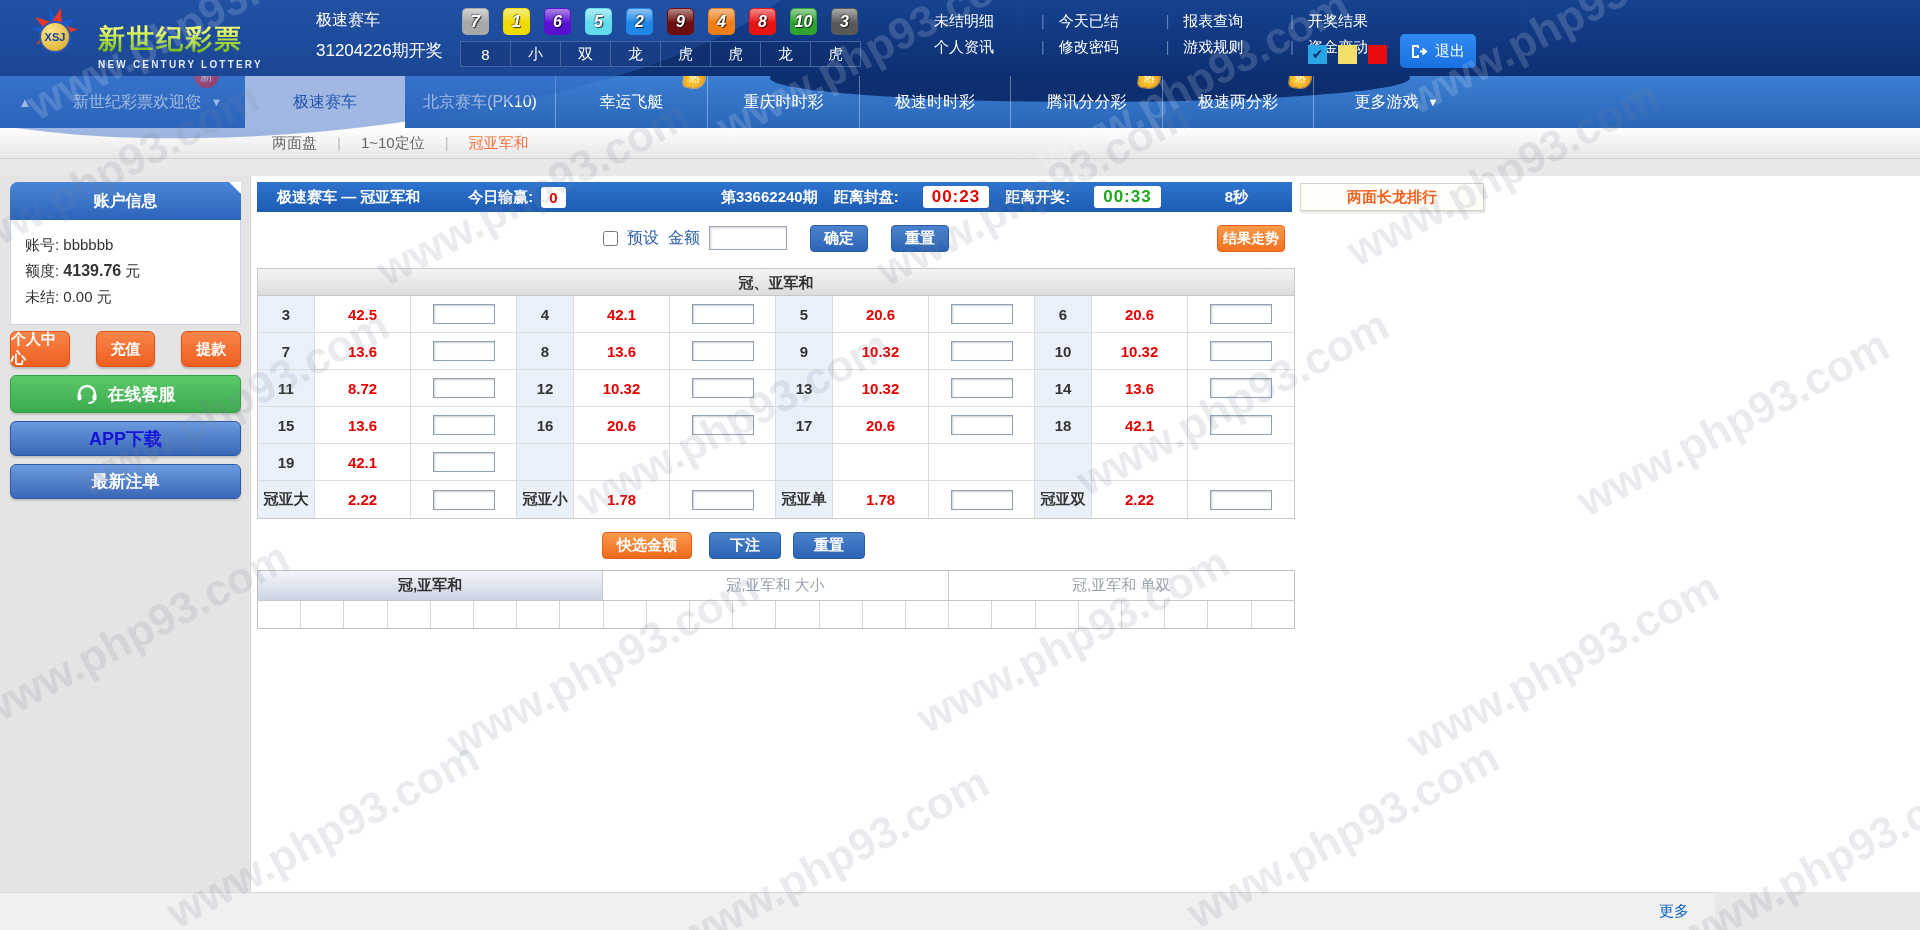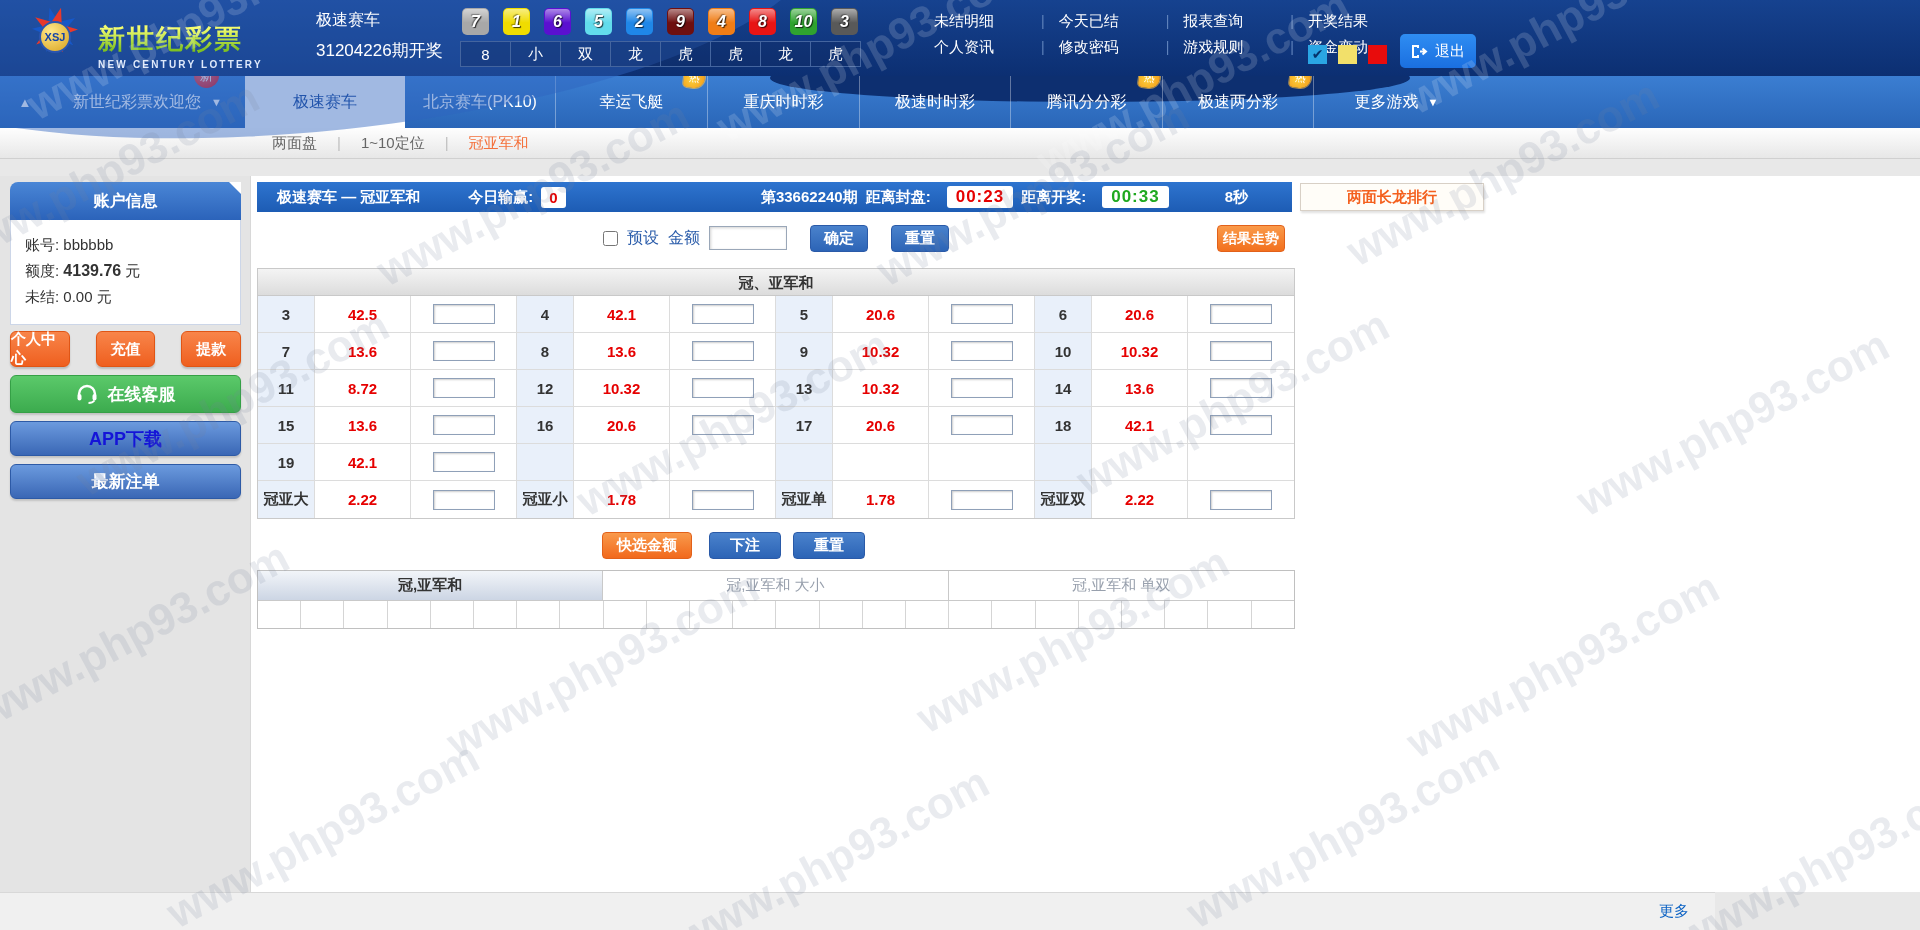--- a/index.html
+++ b/index.html
@@ -108,21 +108,21 @@
   .btn-app { color:#1414d8; font-size:18px; font-weight:bold; }
   .btn-orders { color:#fff; font-size:17px; font-weight:bold; }
 
   
   .gamebar { position:absolute; left:6px; top:6px; width:1035px; height:30px;
          background:linear-gradient(#2e74cf,#1d5cb4); color:#fff; font-weight:bold; font-size:15px;
          display:flex; align-items:center; padding:0 44px 0 20px; }
   .gb-title { margin-right:48px; }
   .vbox { background:#fff; border-radius:3px; padding:2px 8px; margin-left:8px; font-weight:bold; }
   .vbox.win { color:#e60000; font-size:15px; }
-  .gb-right { margin-left:auto; display:flex; align-items:center; gap:8px; }
+  .gb-right { margin-left:auto; display:flex; align-items:center; gap:16px; }
   .vbox.t-red { color:#e60000; font-size:17px; letter-spacing:1px; padding:1px 9px; }
   .vbox.t-green { color:#1fa81f; font-size:17px; letter-spacing:1px; padding:1px 9px; }
   .gb-sec { margin-left:48px; }
   .rank-btn { position:absolute; left:1049px; top:7px; width:184px; height:28px; background:#fffdf8;
          border:1px solid #d8d0c6; color:#f4601e; font-size:15px; font-weight:bold; cursor:pointer;
          display:flex; align-items:center; justify-content:center; box-shadow:1px 2px 2px rgba(0,0,0,.12); }
 
   
   .bet-controls { position:absolute; left:6px; top:46px; width:1038px; height:32px; }
   .bc-center { display:flex; justify-content:center; align-items:center; height:32px; gap:9px;

